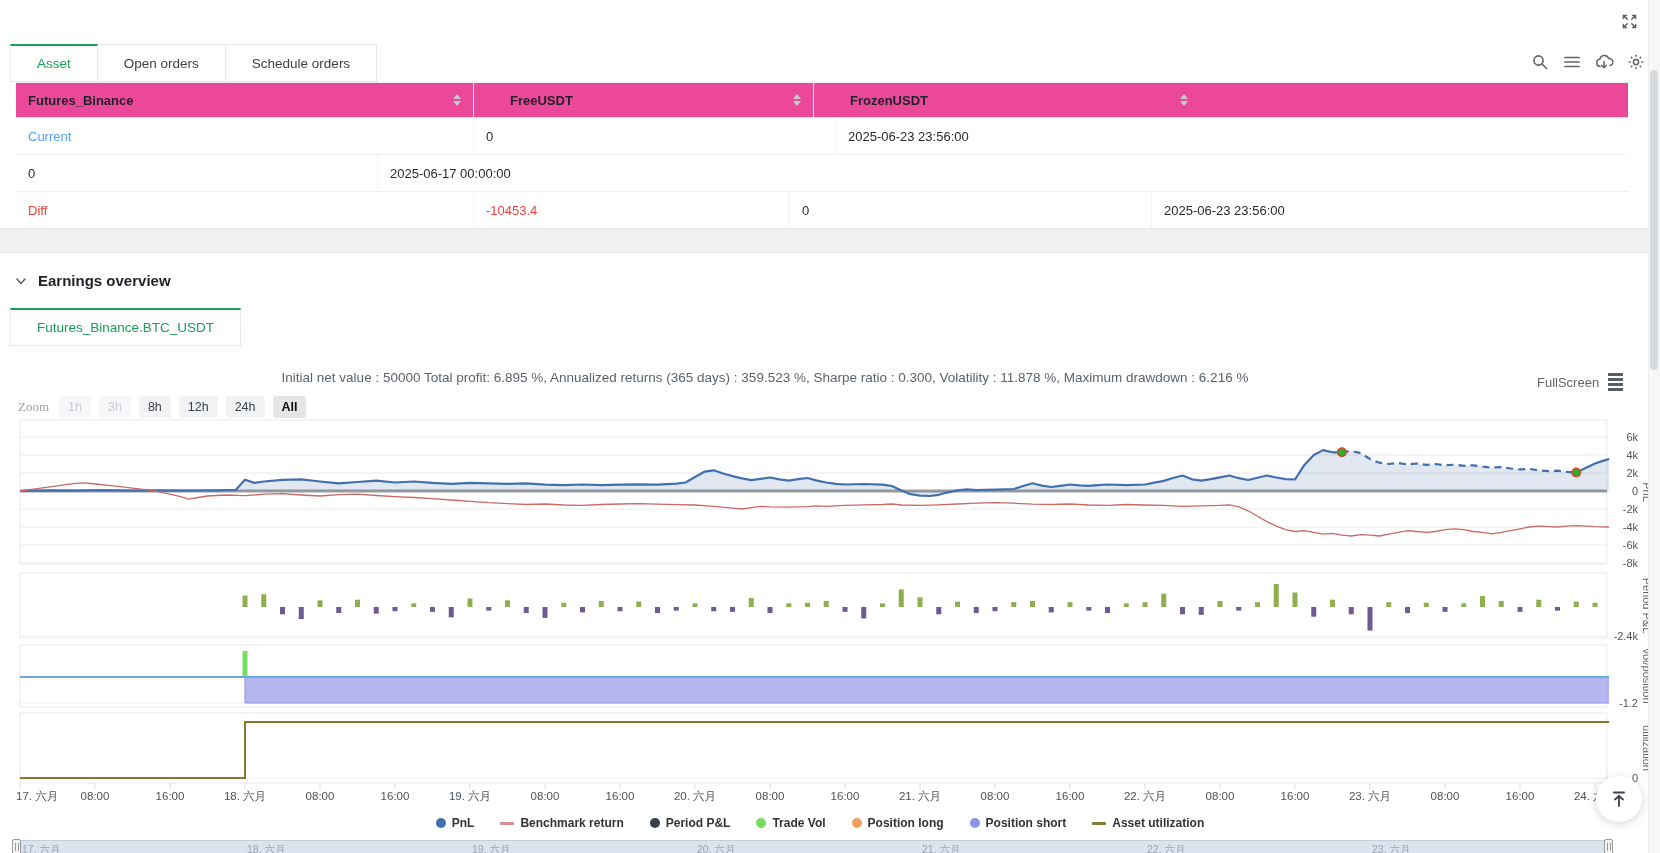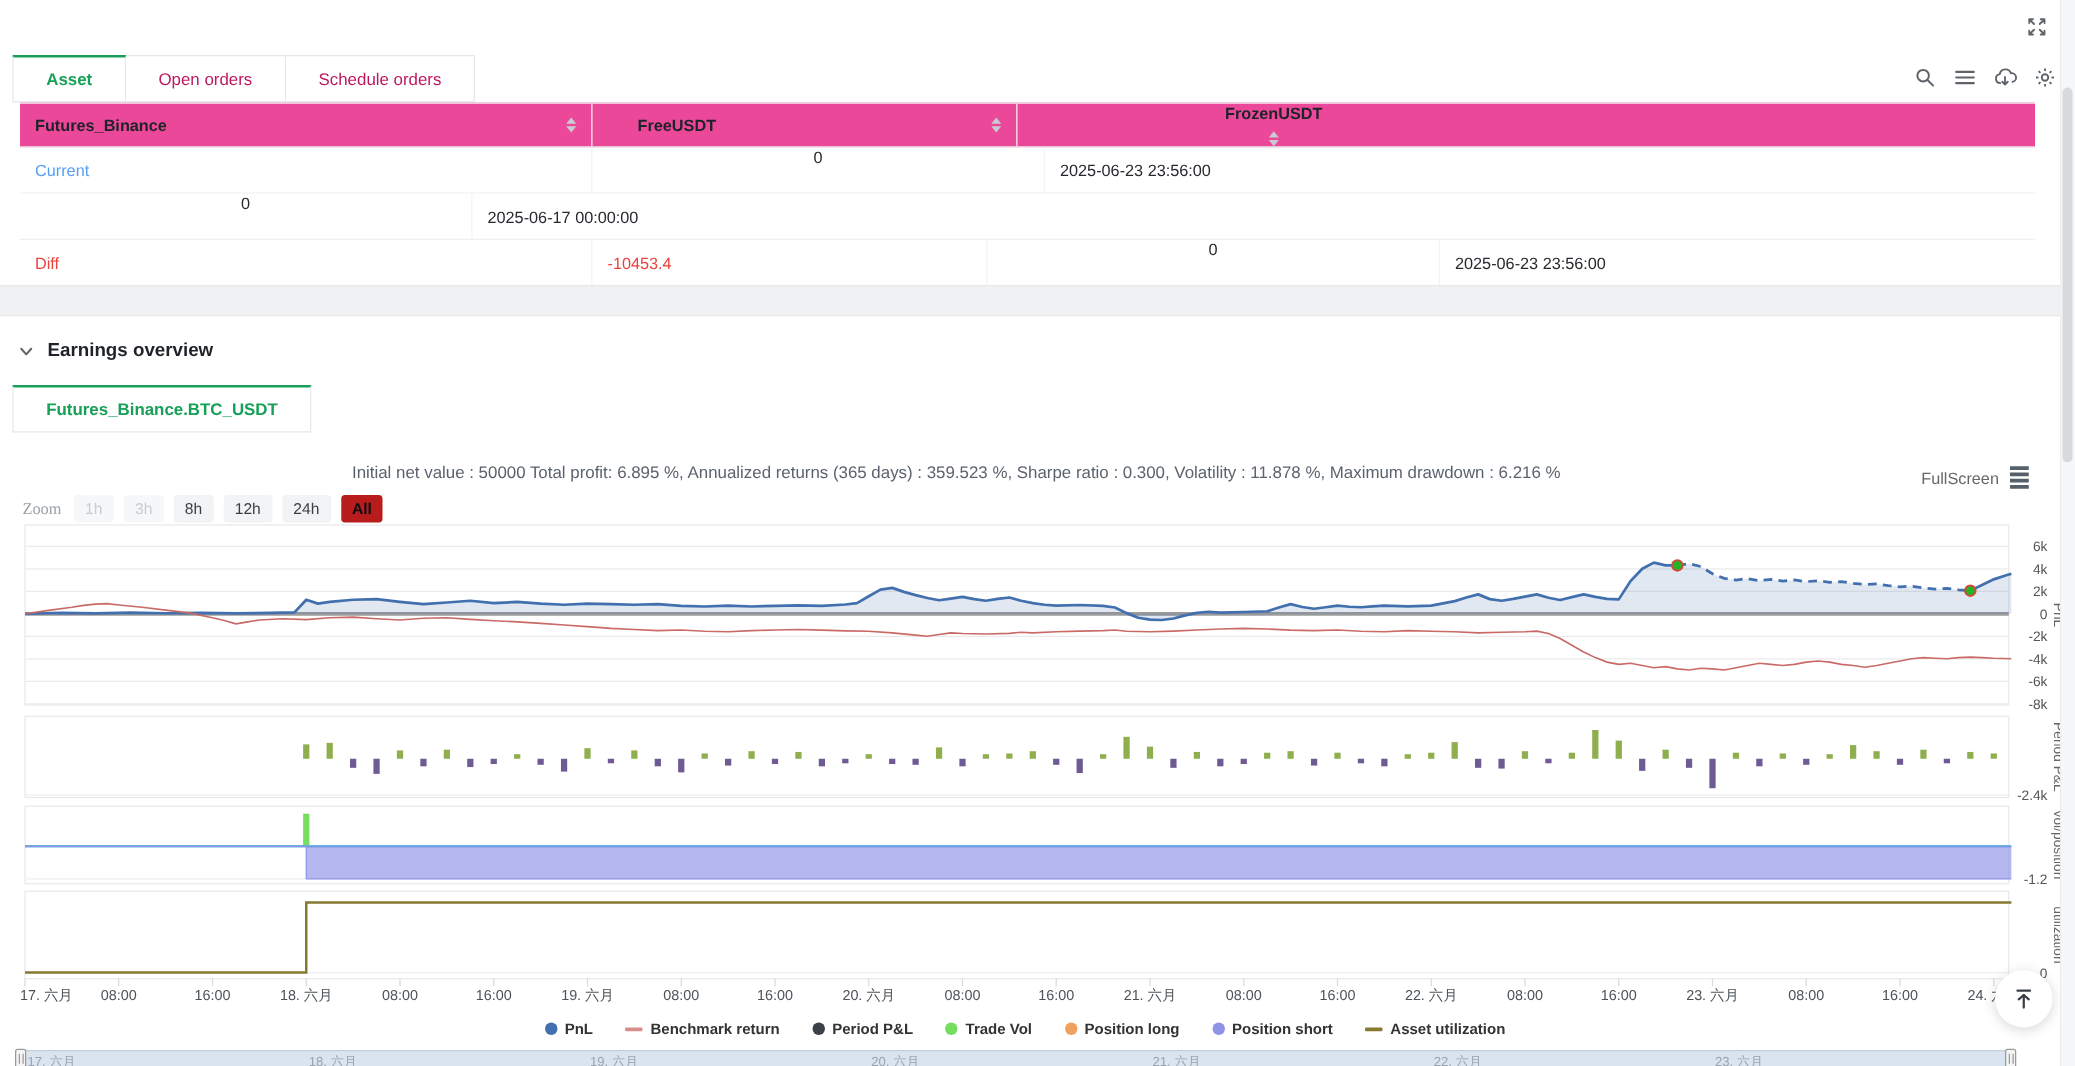--- a/index.html
+++ b/index.html
@@ -6,56 +6,56 @@
   html,body { background:#fff; }
   body { font-family:"Liberation Sans", sans-serif; color:#26292e; }
   #app { position:relative; width:1660px; height:853px; background:#fff; overflow:hidden; }
 
   .sec-title { position:absolute; display:flex; align-items:center; gap:10px; font-size:15px; font-weight:700; color:#1f2329; }
   .chev { width:14px; height:14px; }
 
   
   .tabs { position:absolute; display:flex; }
   .tab { height:38px; display:flex; align-items:center; justify-content:center; padding:0 26px;
-         border:1px solid #e6e8ea; border-left:none; background:#fff; font-size:13.5px; color:#be185d; cursor:pointer; }
+         border:1px solid #e6e8ea; border-left:none; background:#fff; font-size:13.5px; color:#404040; cursor:pointer; }
   .tab:first-child { border-left:1px solid #e6e8ea; }
-  .tab.active { color:var(--accent); border-top:2px solid var(--accent); font-weight:700; }
+  .tab.active { color:var(--accent); border-top:2px solid var(--accent); font-weight:400; }
 
   
   .icon-row { position:absolute; display:flex; gap:12px; align-items:center; }
   .ti { width:20px; height:20px; display:flex; align-items:center; justify-content:center; color:#5f646b; cursor:pointer; }
 
   
   .tbl { position:absolute; left:16px; top:82px; width:1612px; font-size:13px; }
   .tr { display:flex; border-bottom:1px solid #efefef; background:#fff; }
   .tr.head { background:#ec4899; border-top:1px solid #f0f0f0; border-bottom:1px solid #e8e8e8; font-weight:700; color:#1f2329;gap:24px; }
   .td { padding:0 12px; display:flex; align-items:center; height:36px; border-right:1px solid #f3f3f3; }
   .tr.head .td { height:34px; justify-content:space-between; }
   .td:last-child { border-right:none; }
-  .c0 { width:458px; } .c1 { width:316px; } .c2 { width:362px;flex-direction:column; } .c3 { width:476px; }
+  .c0 { width:458px; } .c1 { width:316px; } .c2 { width:362px; } .c3 { width:476px; }
   .sorter { display:flex; flex-direction:column; gap:2px; }
   .sorter i { display:block; width:0; height:0; border-left:4px solid transparent; border-right:4px solid transparent; }
   .sorter .up { border-bottom:5px solid #c8ccd2; }
   .sorter .dn { border-top:5px solid #c8ccd2; }
   .link-blue { color:var(--link); cursor:pointer; }
   .neg-red { color:var(--neg); }
 
   .band { position:absolute; left:0; top:228px; width:1660px; height:25px; background:#f0f1f3; border-top:1px solid #e7e8ea; border-bottom:1px solid #e7e8ea; }
 
   .stats { position:absolute; top:370px; left:0; width:1530px; text-align:center; font-size:13.5px; color:#5a636d; }
   .fullscreen { position:absolute; top:371px; left:1537px; font-size:13px; color:#666; display:flex; align-items:center; gap:9px; cursor:pointer; }
   .hc-menu { display:inline-block; }
   .hc-menu b { display:block; width:15px; height:3px; background:#56606a; margin:2px 0; }
 
   
   .zoomrow { position:absolute; left:18px; top:396px; display:flex; align-items:center; gap:8px; font-size:13px; }
   .zoomlbl { color:#9aa0a6; margin-right:2px;font-family:Liberation Serif, serif; }
   .zbtn { padding:4px 9px; border-radius:3px; background:#f2f3f5; color:#3a3f45; font-size:12.5px; cursor:pointer; }
   .zbtn[data-state="disabled"] { color:#c9ccd0; background:#f6f7f8; cursor:default; }
-  .zbtn[data-state="selected"] { background:#b91c1c; color:#0b0d10; font-weight:700; }
+  .zbtn[data-state="selected"] { background:#e5e5e5; color:#0b0d10; font-weight:700; }
 
   #chart-svg { position:absolute; left:0; top:418px; }
 
   
   .legend { position:absolute; top:816px; left:0; width:1640px; display:flex; justify-content:center; gap:26px; align-items:center; font-size:12px; font-weight:700; color:#333; }
   .legend-item { display:flex; align-items:center; gap:6px; cursor:pointer; }
   .lm-circle { width:10px; height:10px; border-radius:50%; display:inline-block; }
   .lm-line { width:14px; height:3px; display:inline-block; border-radius:1px; }
 
   

